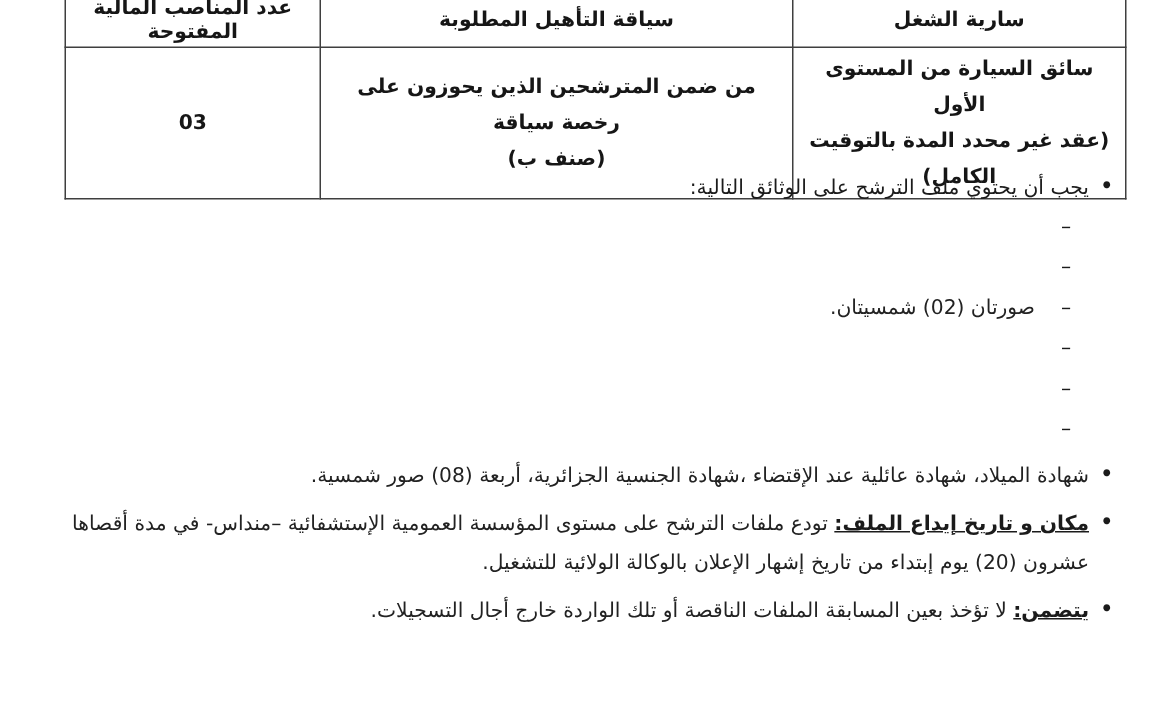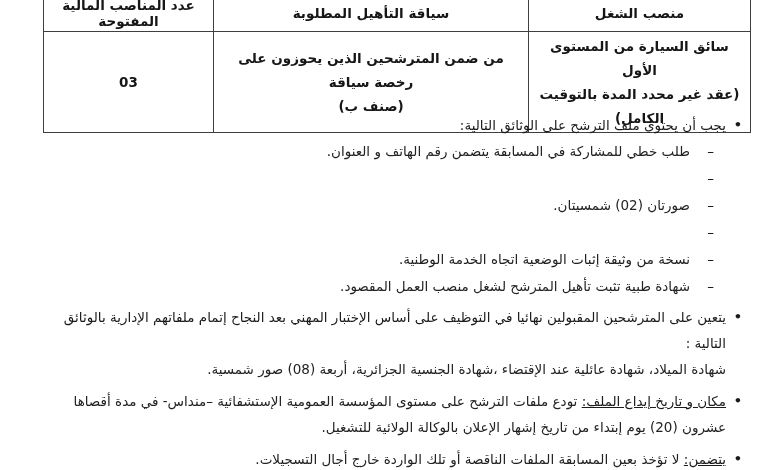--- a/index.html
+++ b/index.html
@@ -69,41 +69,41 @@
     align-items: flex-start;
     padding-right: 28px;
     line-height: 27px;
   }
   .dash-marker {
     flex: 0 0 24px;
     text-align: right;
     letter-spacing: 0;
   }
   .bold      { font-weight: 400; }
-  .bold-ul   { font-weight: 400; text-decoration: underline; }
+  .bold-ul   { font-weight: 700; text-decoration: underline; }
   .para      { display: block; }
   .mt6  { margin-top: 6px; }
   .mt4  { margin-top: 4px; }
   .text-body { color: #222222; }
 </style>
 </head>
 <body>
 
 <div id="page">
 
   <table class="doc-table">
     <colgroup>
       <col class="col-position">
       <col class="col-conditions">
       <col class="col-count">
     </colgroup>
     <thead>
       <tr>
         <th>
-          <span>منصب الشغل</span>
+          <span>سارية الشغل</span>
         </th>
         <th>
           <span>سياقة التأهيل المطلوبة</span>
         </th>
         <th>
           <span>عدد المناصب المالية المفتوحة</span>
         </th>
       </tr>
     </thead>
     <tbody>
@@ -126,46 +126,42 @@
   <div class="content">
 
     <div class="bullet-row">
       <span class="bullet-marker">•</span>
       <span class="bold">يجب أن يحتوي ملف الترشح على الوثائق التالية:</span>
     </div>
 
     <div>
       <div class="dash-row">
         <span class="dash-marker">–</span>
-        <span class="text-body">طلب خطي للمشاركة في المسابقة يتضمن رقم الهاتف و العنوان.</span>
       </div>
       <div class="dash-row">
         <span class="dash-marker">–</span>
       </div>
       <div class="dash-row">
         <span class="dash-marker">–</span>
         <span class="text-body">صورتان (02) شمسيتان.</span>
       </div>
       <div class="dash-row">
         <span class="dash-marker">–</span>
       </div>
       <div class="dash-row">
         <span class="dash-marker">–</span>
-        <span class="text-body">نسخة من وثيقة إثبات الوضعية اتجاه الخدمة الوطنية.</span>
       </div>
       <div class="dash-row">
         <span class="dash-marker">–</span>
-        <span class="text-body">شهادة طبية تثبت تأهيل المترشح لشغل منصب العمل المقصود.</span>
       </div>
     </div>
 
     <div class="bullet-row mt4">
       <span class="bullet-marker">•</span>
       <span>
-        <span class="para bold">يتعين على المترشحين المقبولين نهائيا في التوظيف على أساس الإختبار المهني بعد النجاح إتمام ملفاتهم الإدارية بالوثائق التالية :</span>
         <span class="para text-body">شهادة الميلاد، شهادة عائلية عند الإقتضاء ،شهادة الجنسية الجزائرية، أربعة (08) صور شمسية.</span>
       </span>
     </div>
 
     <div class="bullet-row mt6">
       <span class="bullet-marker">•</span>
       <span>
         <span class="bold-ul">مكان و تاريخ إيداع الملف:</span><span class="text-body"> تودع ملفات الترشح على مستوى المؤسسة العمومية الإستشفائية –منداس- في مدة أقصاها عشرون (20) يوم إبتداء من تاريخ إشهار الإعلان بالوكالة الولائية للتشغيل.</span>
       </span>
     </div>

